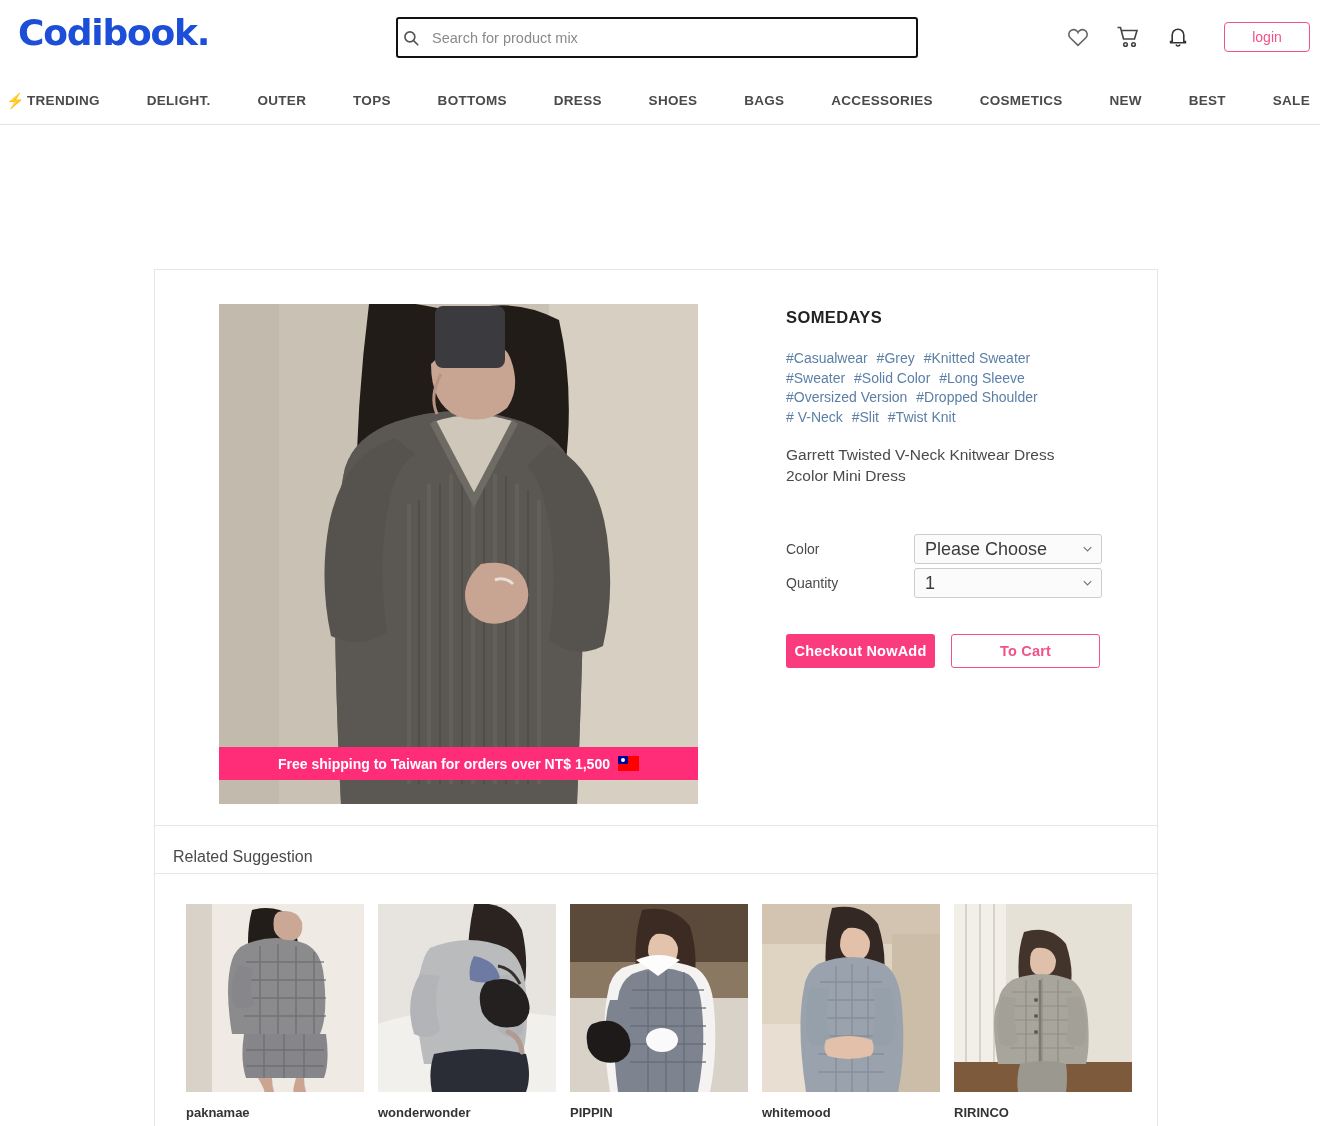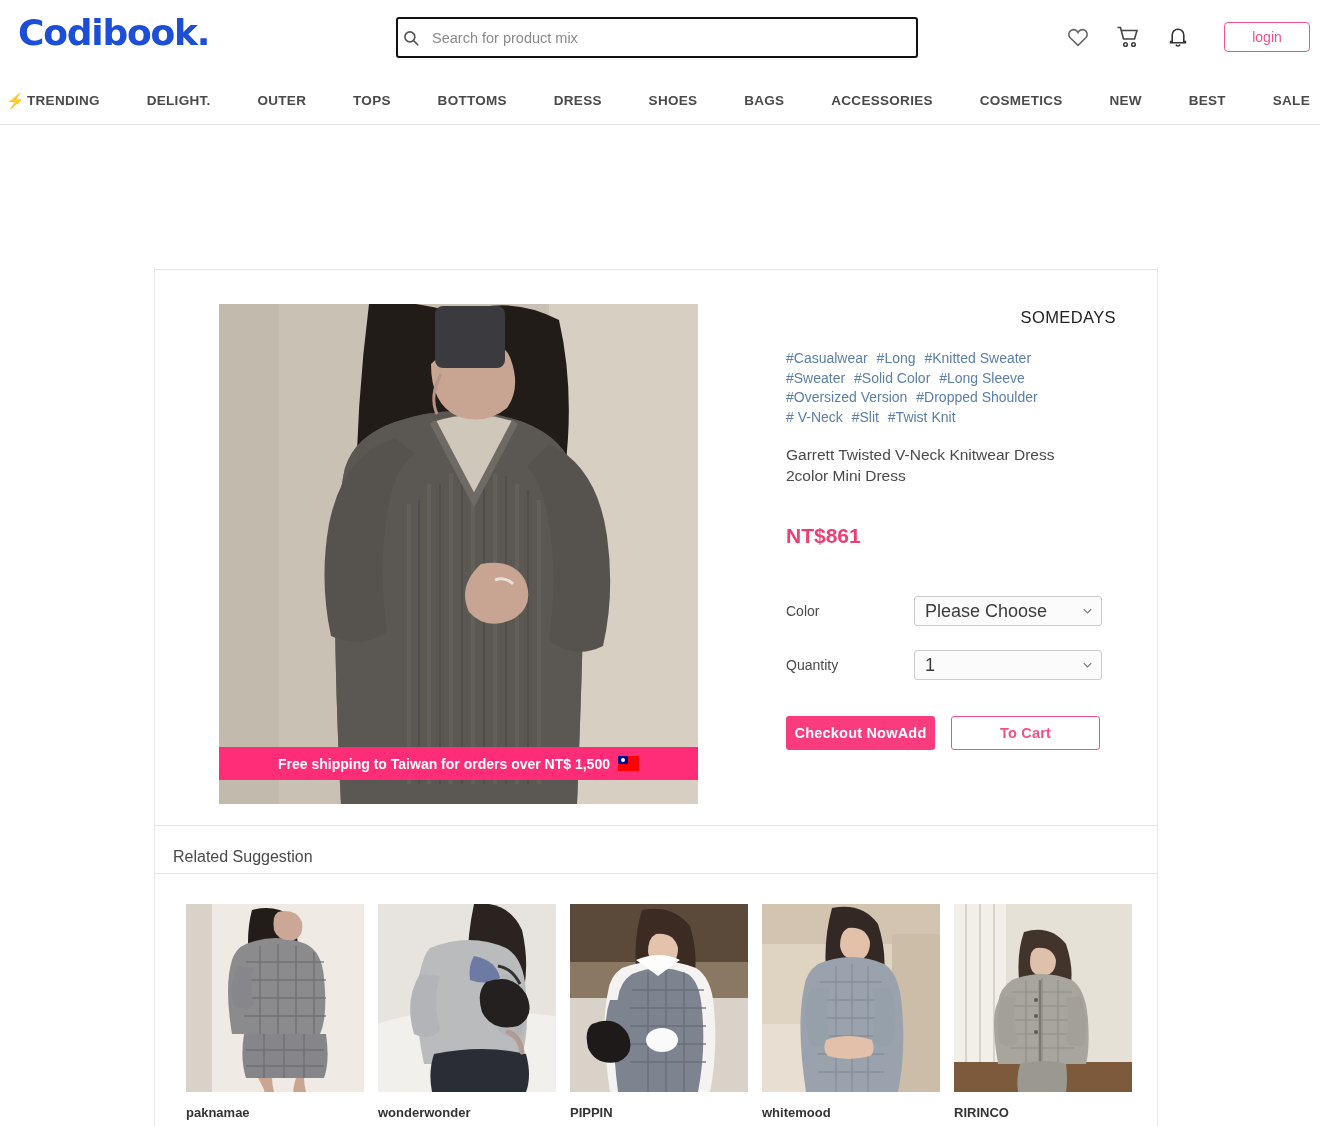--- a/index.html
+++ b/index.html
@@ -153,25 +153,24 @@
   }
 
   
   .info {
     position: absolute;
     left: 631px; top: 38px;
     width: 330px;
   }
   .brand {
     font-size: 16.5px;
-    font-weight: 400;
+    font-weight: 700;
     color: #222;
     letter-spacing: 0.4px;
     margin: 0 0 22px 0;
-    text-align: right;
   }
   .tags {
     font-size: 14px;
     color: #5b7fa6;
     line-height: 19.5px;
     margin-bottom: 12px;
     max-width: 315px;
   }
   .tags span { cursor: pointer; margin-right: 5px; white-space: nowrap; }
   .ptitle {
@@ -184,21 +183,21 @@
   .price {
     font-size: 21px;
     font-weight: 700;
     color: #ef3e72;
     margin-top: 38px;
   }
 
   .opt-row {
     display: flex;
     align-items: center;
-    margin-top: 24px;
+    margin-top: 4px;
   }
   .opt-row.first { margin-top: 48px; }
   .opt-label {
     width: 128px;
     font-size: 14px;
     color: #4a4a4a;
   }
   .sel {
     position: relative;
     width: 188px; height: 30px;
@@ -394,34 +393,33 @@
       <div class="ship-banner">
         <span>Free shipping to Taiwan for orders over NT$ 1,500</span>
         <span class="tw-flag"></span>
       </div>
 
       <div class="info">
         <div class="brand">SOMEDAYS</div>
 
         <div class="tags">
           <span>#Casualwear</span>
-          <span>#Long</span>
+          <span>#Grey</span>
           <span>#Knitted Sweater</span>
           <span>#Sweater</span>
           <span>#Solid Color</span>
           <span>#Long Sleeve</span>
           <span>#Oversized Version</span>
           <span>#Dropped Shoulder</span>
           <span># V-Neck</span>
           <span>#Slit</span>
           <span>#Twist Knit</span>
         </div>
 
         <div class="ptitle">Garrett Twisted V-Neck Knitwear Dress 2color Mini Dress</div>
-        <div class="price">NT$861</div>
 
         <div class="opt-row first">
           <div class="opt-label">Color</div>
           <div class="sel">
             <span>Please Choose</span>
             <svg class="chev" viewBox="0 0 12 8" fill="none" stroke="#777" stroke-width="1.6">
               <path d="M1 1.5 6 6.5 11 1.5"></path>
             </svg>
           </div>
         </div>

